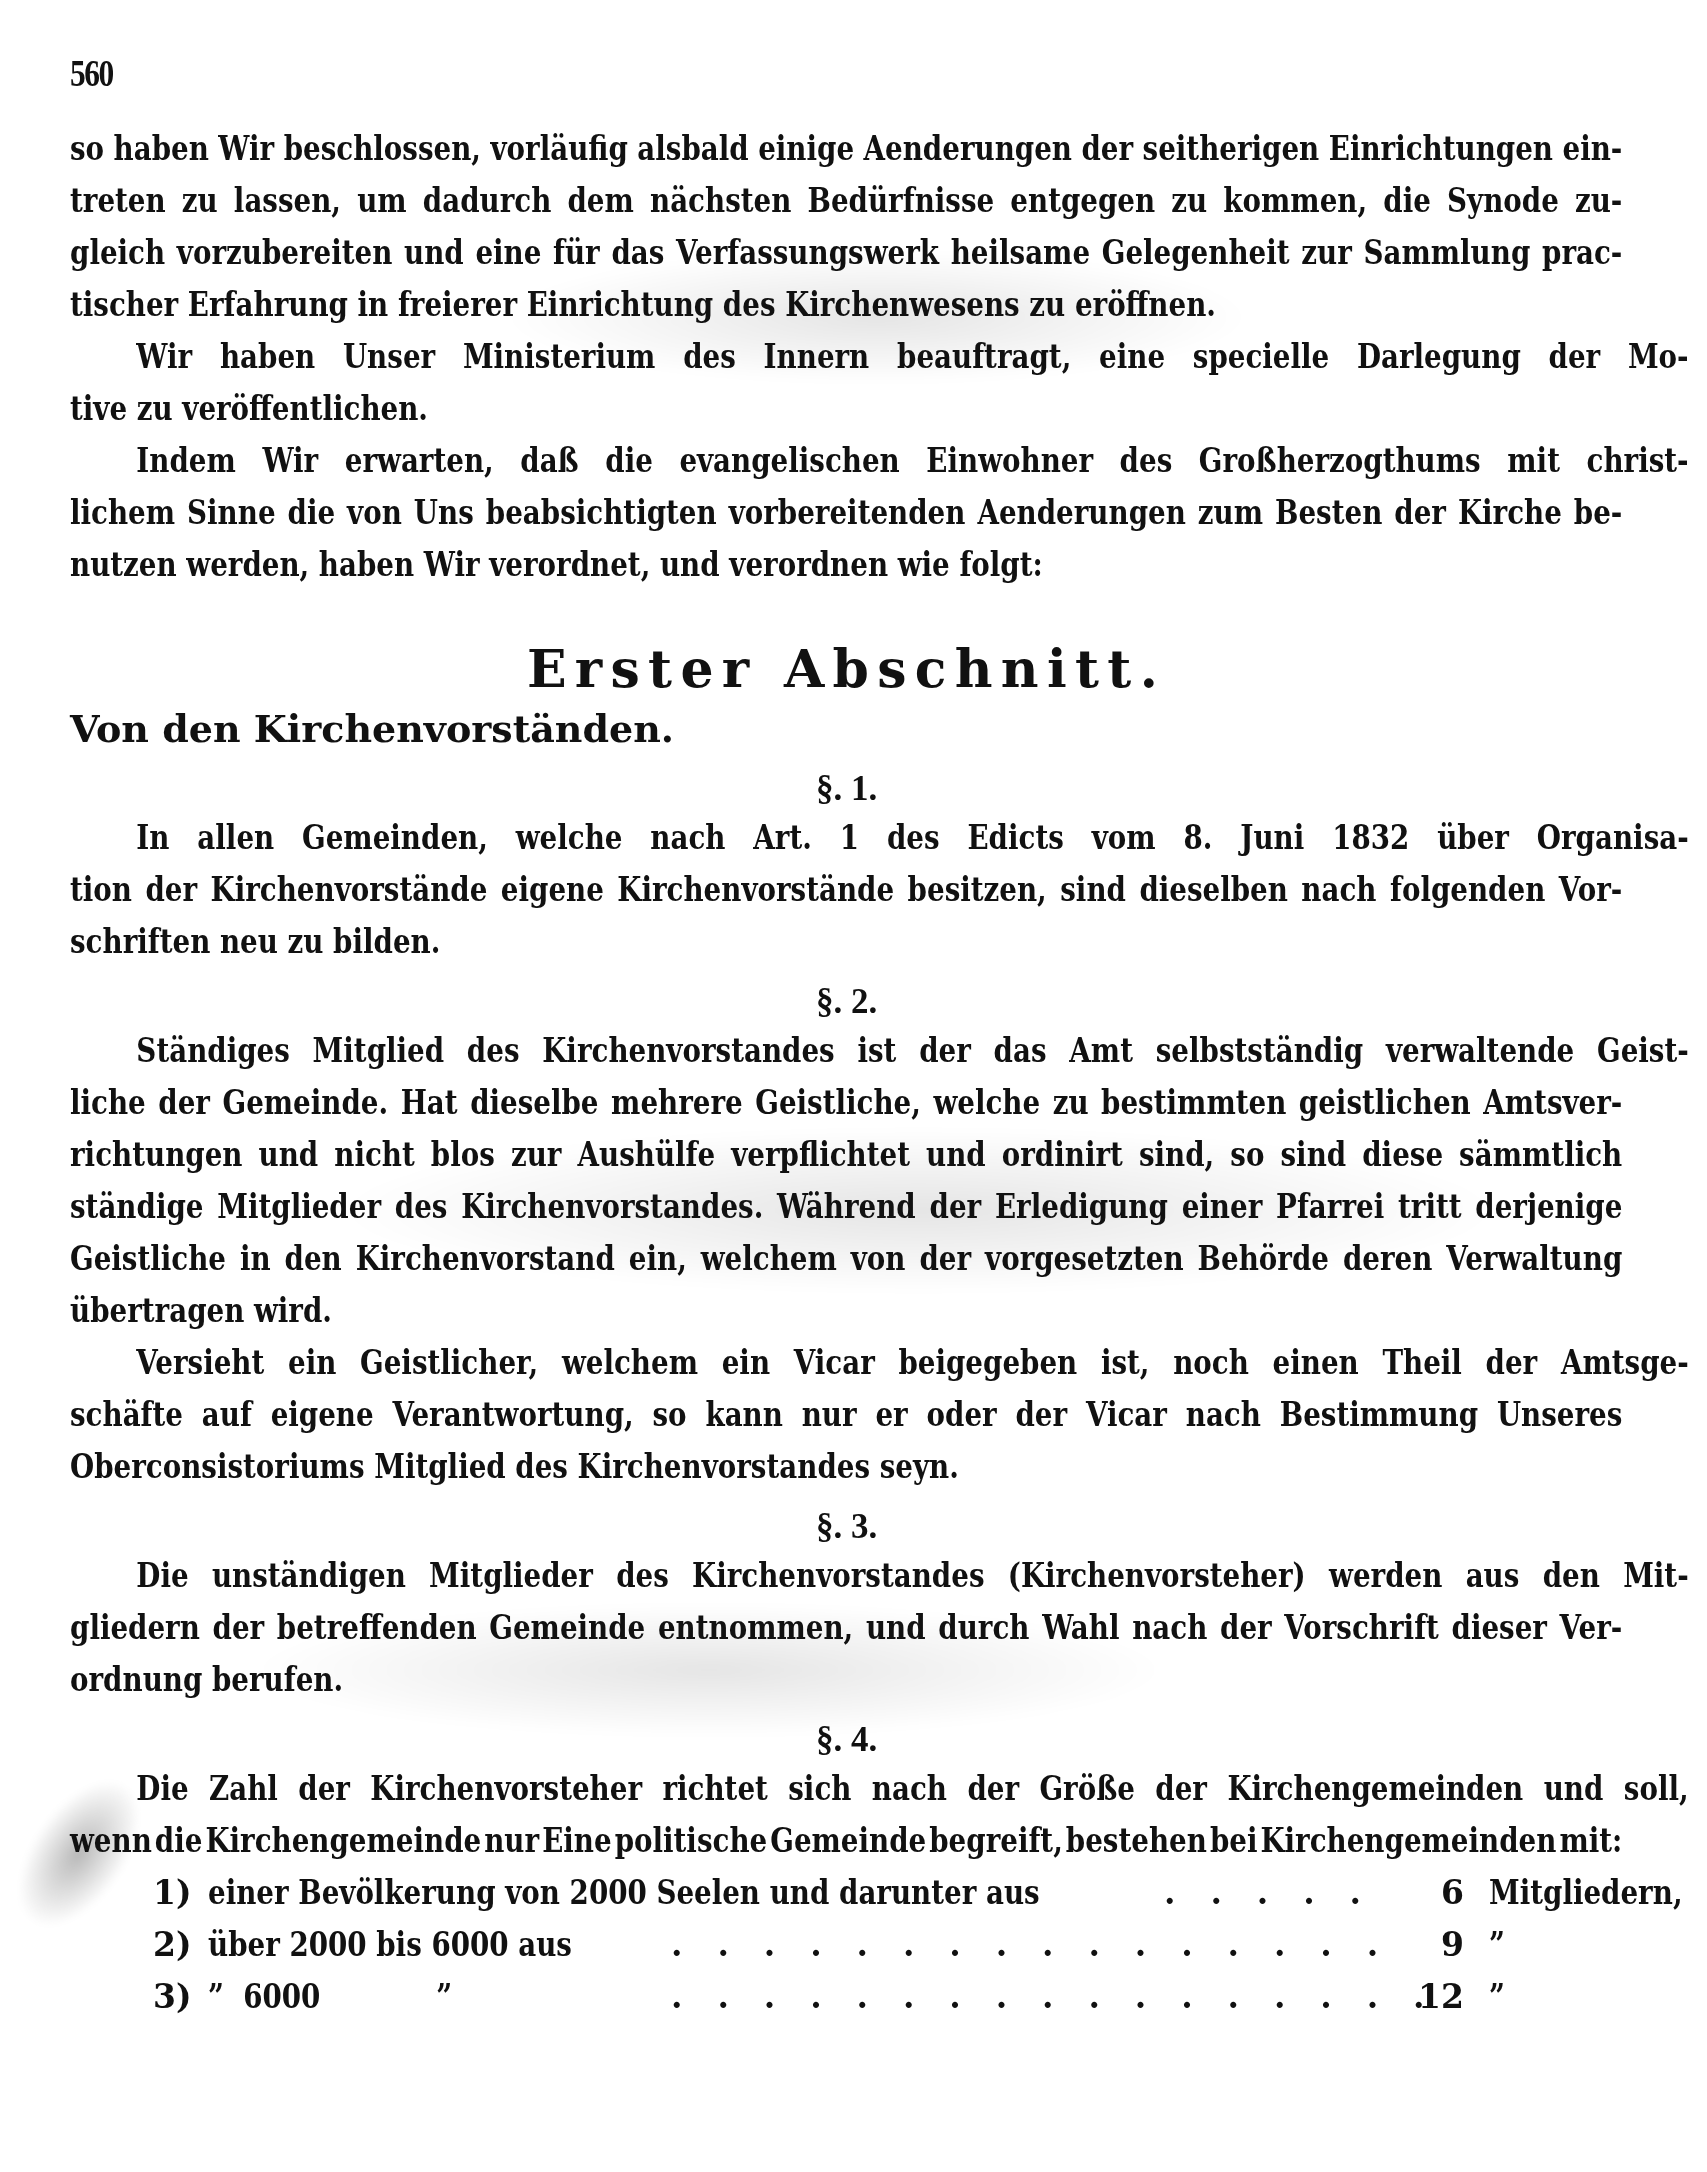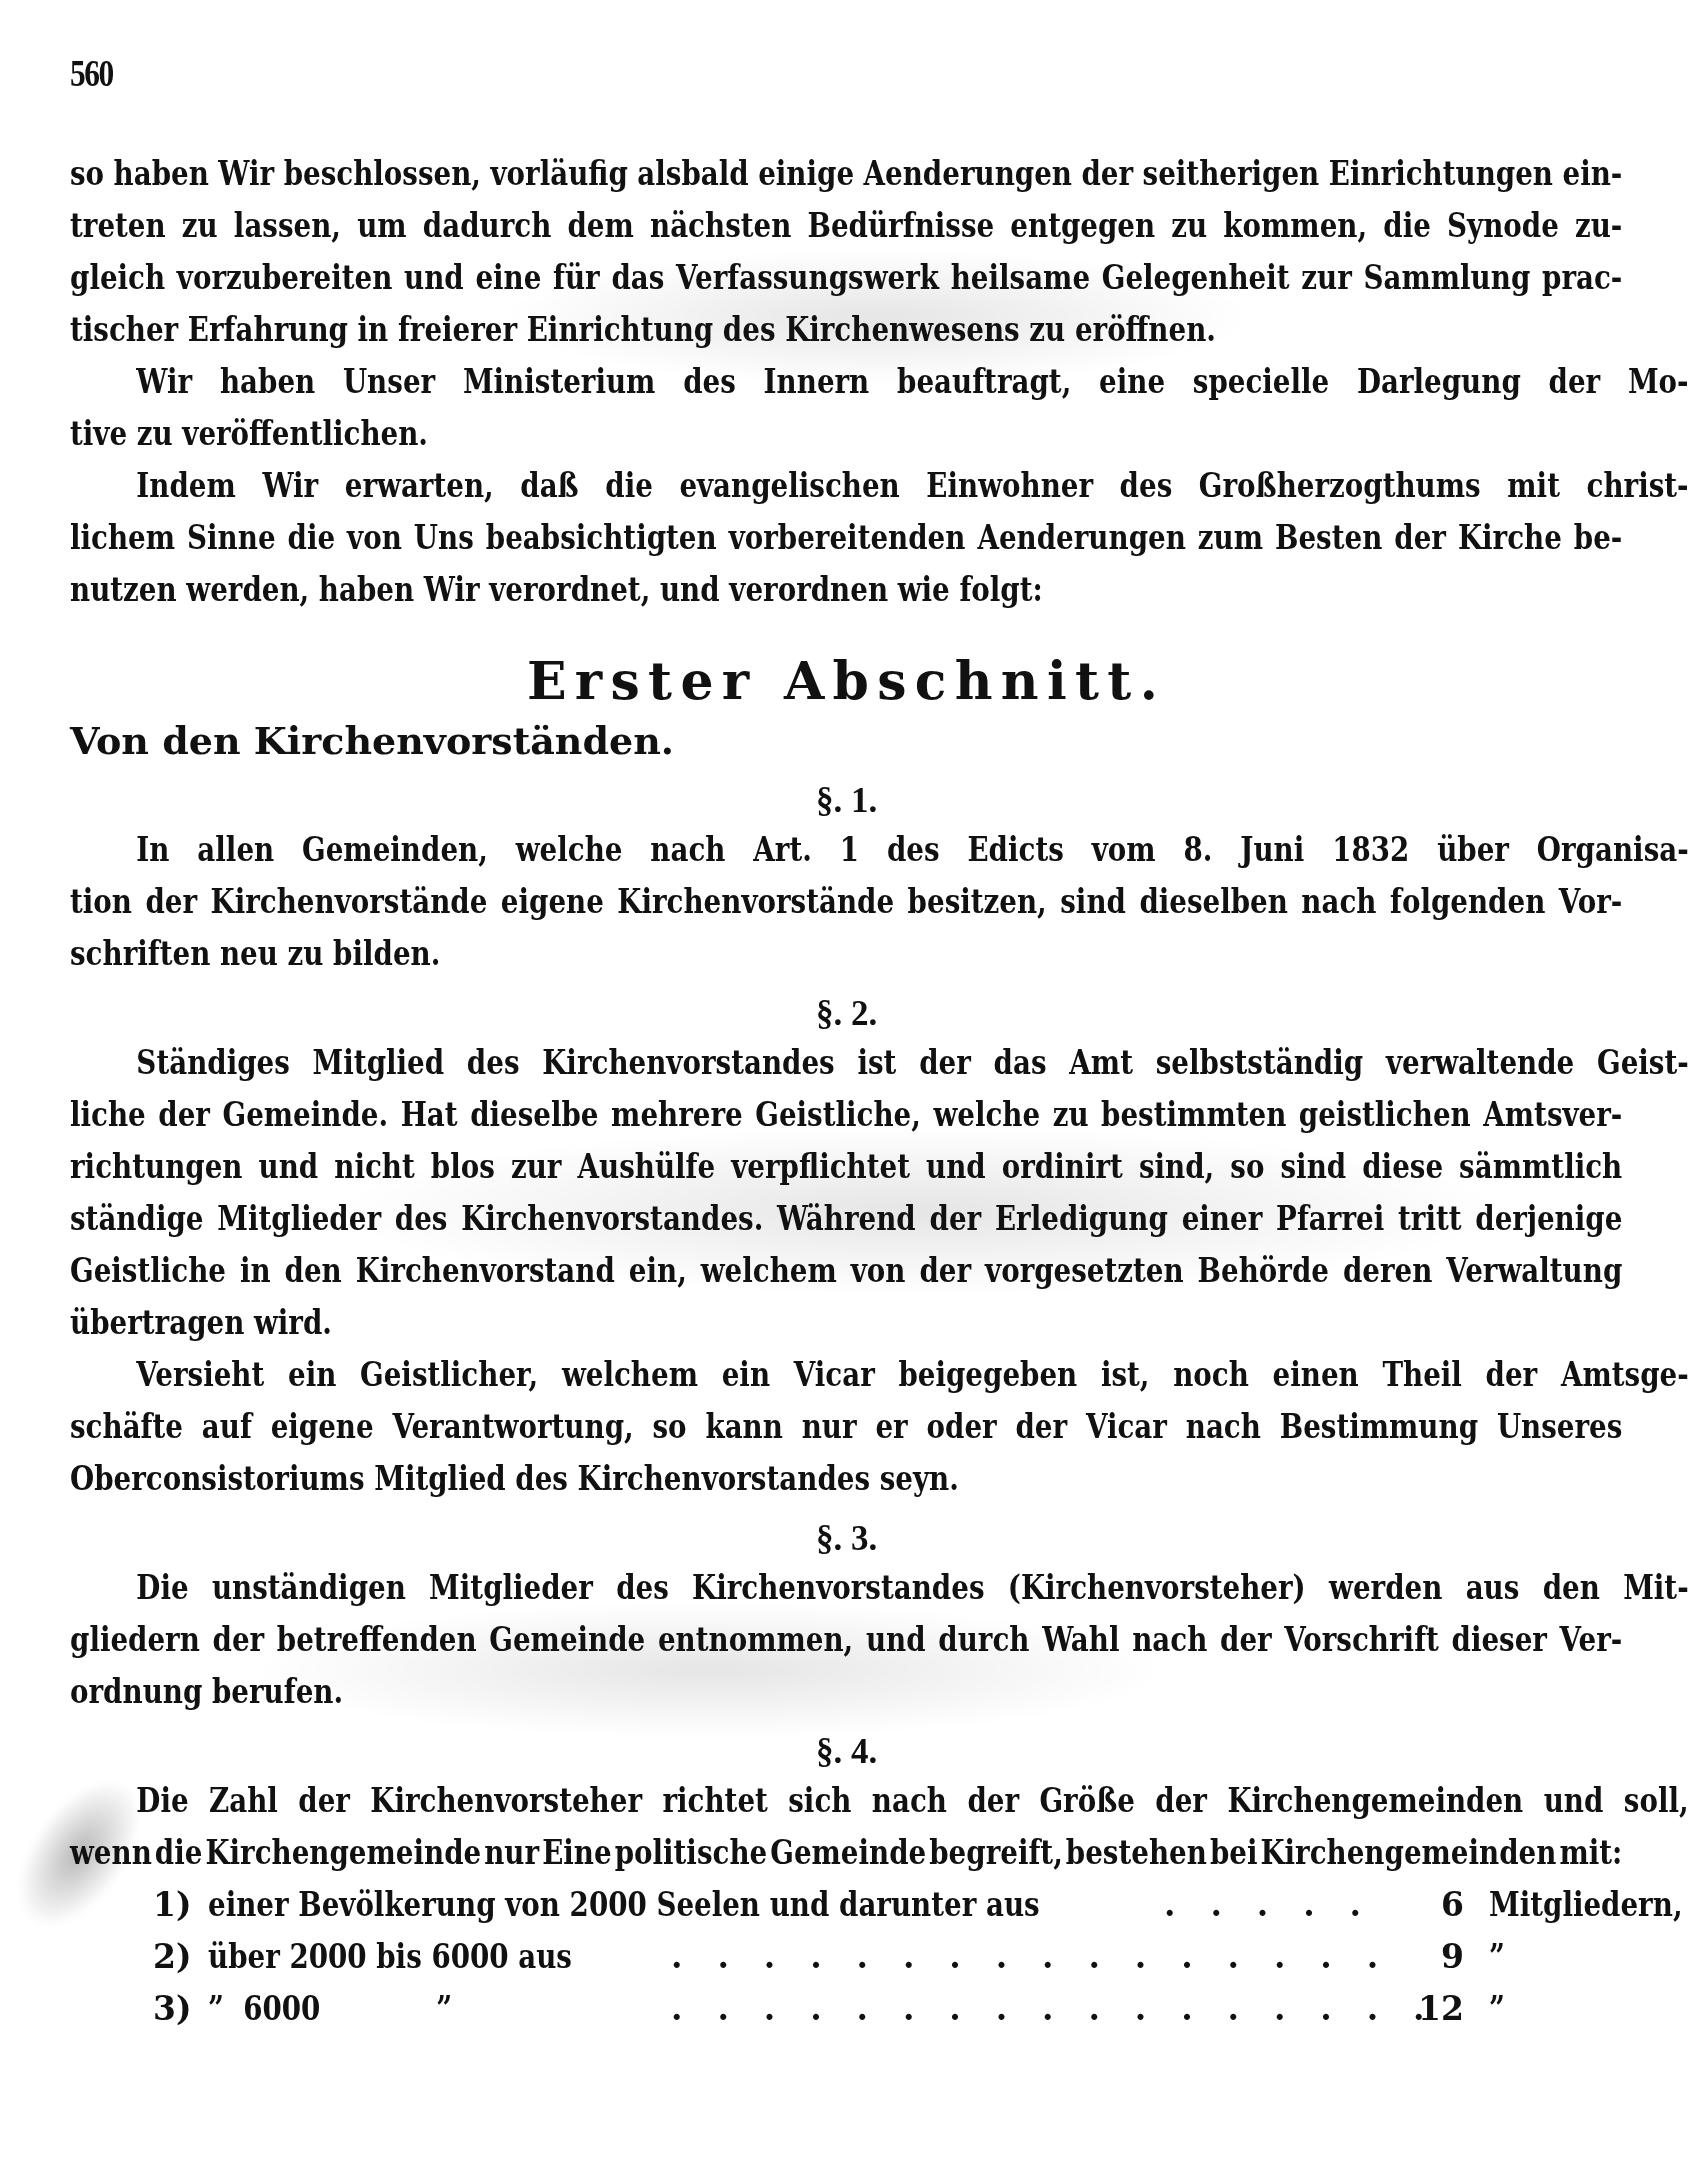--- a/index.html
+++ b/index.html
@@ -20,34 +20,34 @@
     position: absolute; left: 33px; top: 1770px; width: 92px; height: 167px;
     background: radial-gradient(ellipse at center, rgba(0,0,0,0.28), rgba(0,0,0,0) 70%);
     transform: rotate(35deg); filter: blur(3.3px);
   }
   .page-number {
     position: absolute; left: 70px; top: 52px;
     font-family: "Liberation Serif", serif; font-weight: bold;
     font-size: 37px; letter-spacing: -1.7px; transform: scaleX(0.85); transform-origin: left;
   }
   .content {
-    position: absolute; left: 70px; top: 148px; width: 1553px;
+    position: absolute; left: 70px; top: 123px; width: 1553px;
   }
   .line {
     font-size: 33px; line-height: 52px; height: 52px;
     white-space: nowrap; font-weight: bold;
     transform: scaleX(0.84); transform-origin: left; width: 119%;
     display: flex; justify-content: space-between;
   }
   .line.last { justify-content: flex-start; gap: 0.35em; }
   .line.indent { padding-left: 79px; }
   .line span.w { display: inline-block; }
   .section-title {
     text-align: center; font-size: 52px; font-weight: bold;
-    letter-spacing: 8.3px; margin-top: 31px; height: 67px; line-height: 67px;
+    letter-spacing: 8.3px; margin-top: 44px; height: 67px; line-height: 67px;
   }
   .section-subtitle {
     font-size: 38px; font-weight: 900;
     height: 53px; line-height: 53px;
   }
   .para-heading {
     text-align: center; font-size: 35px; font-weight: bold;
     height: 57px; line-height: 67px;
     font-family: "Liberation Serif", serif;
   }

